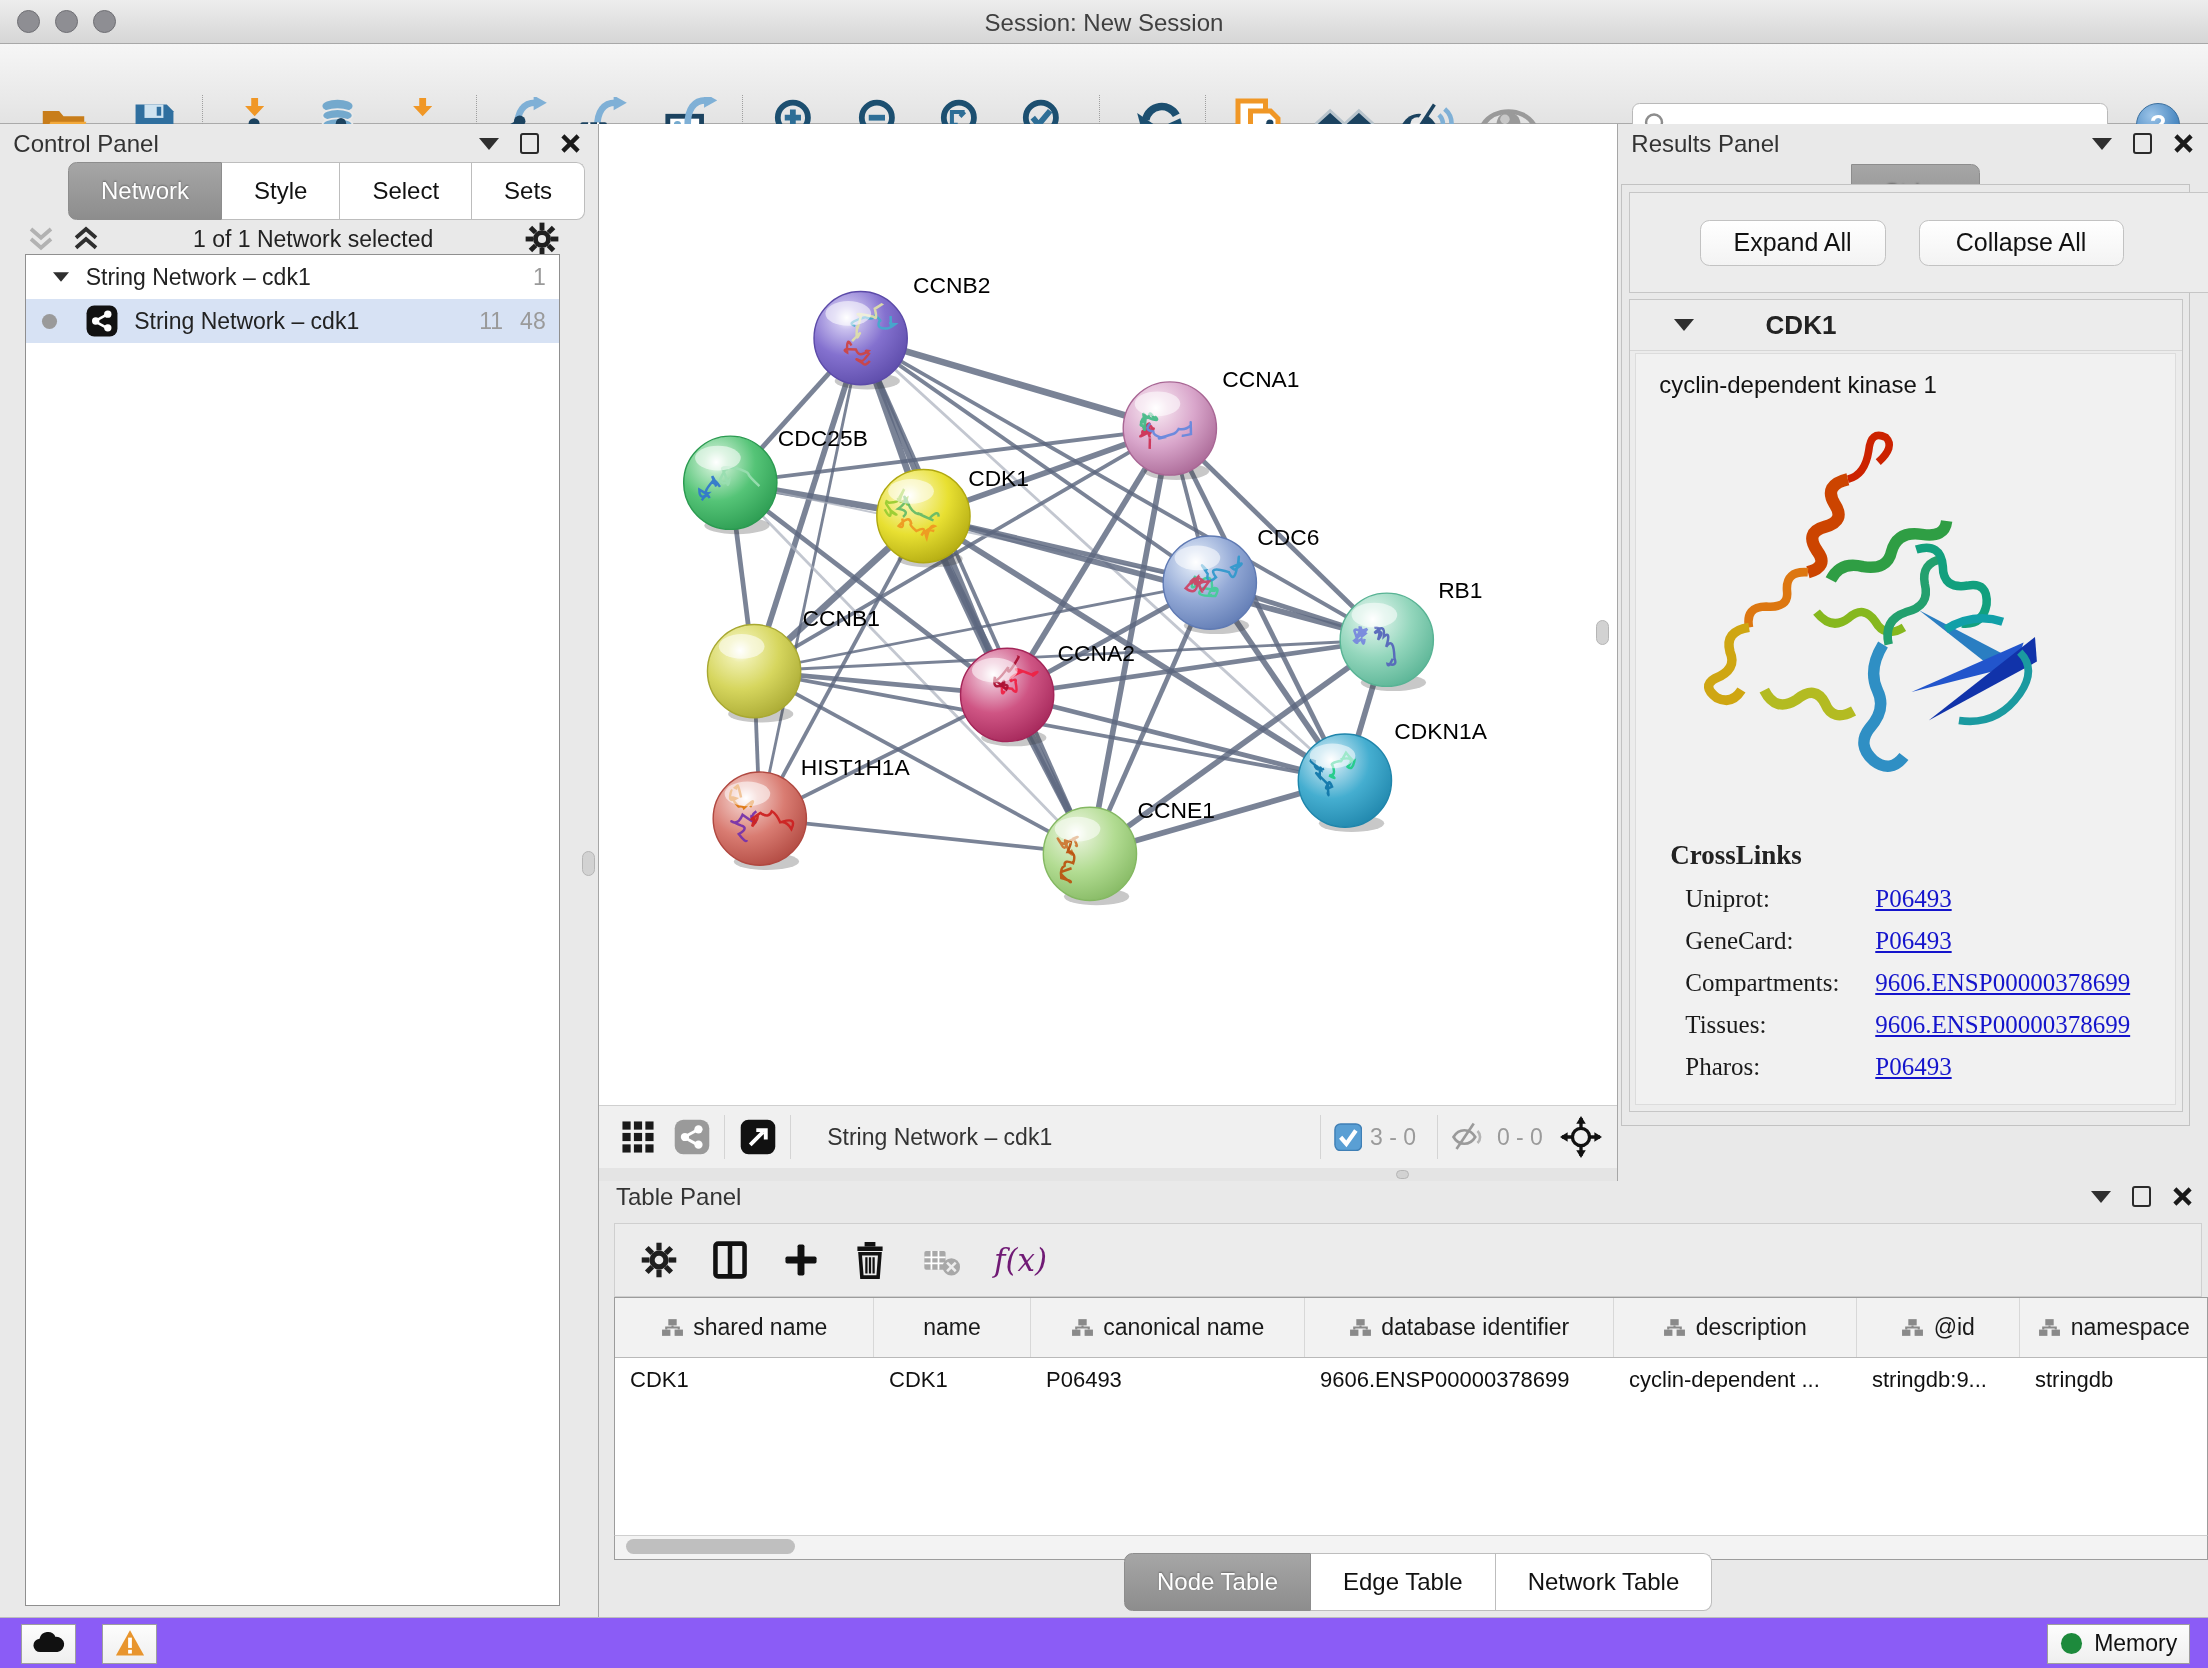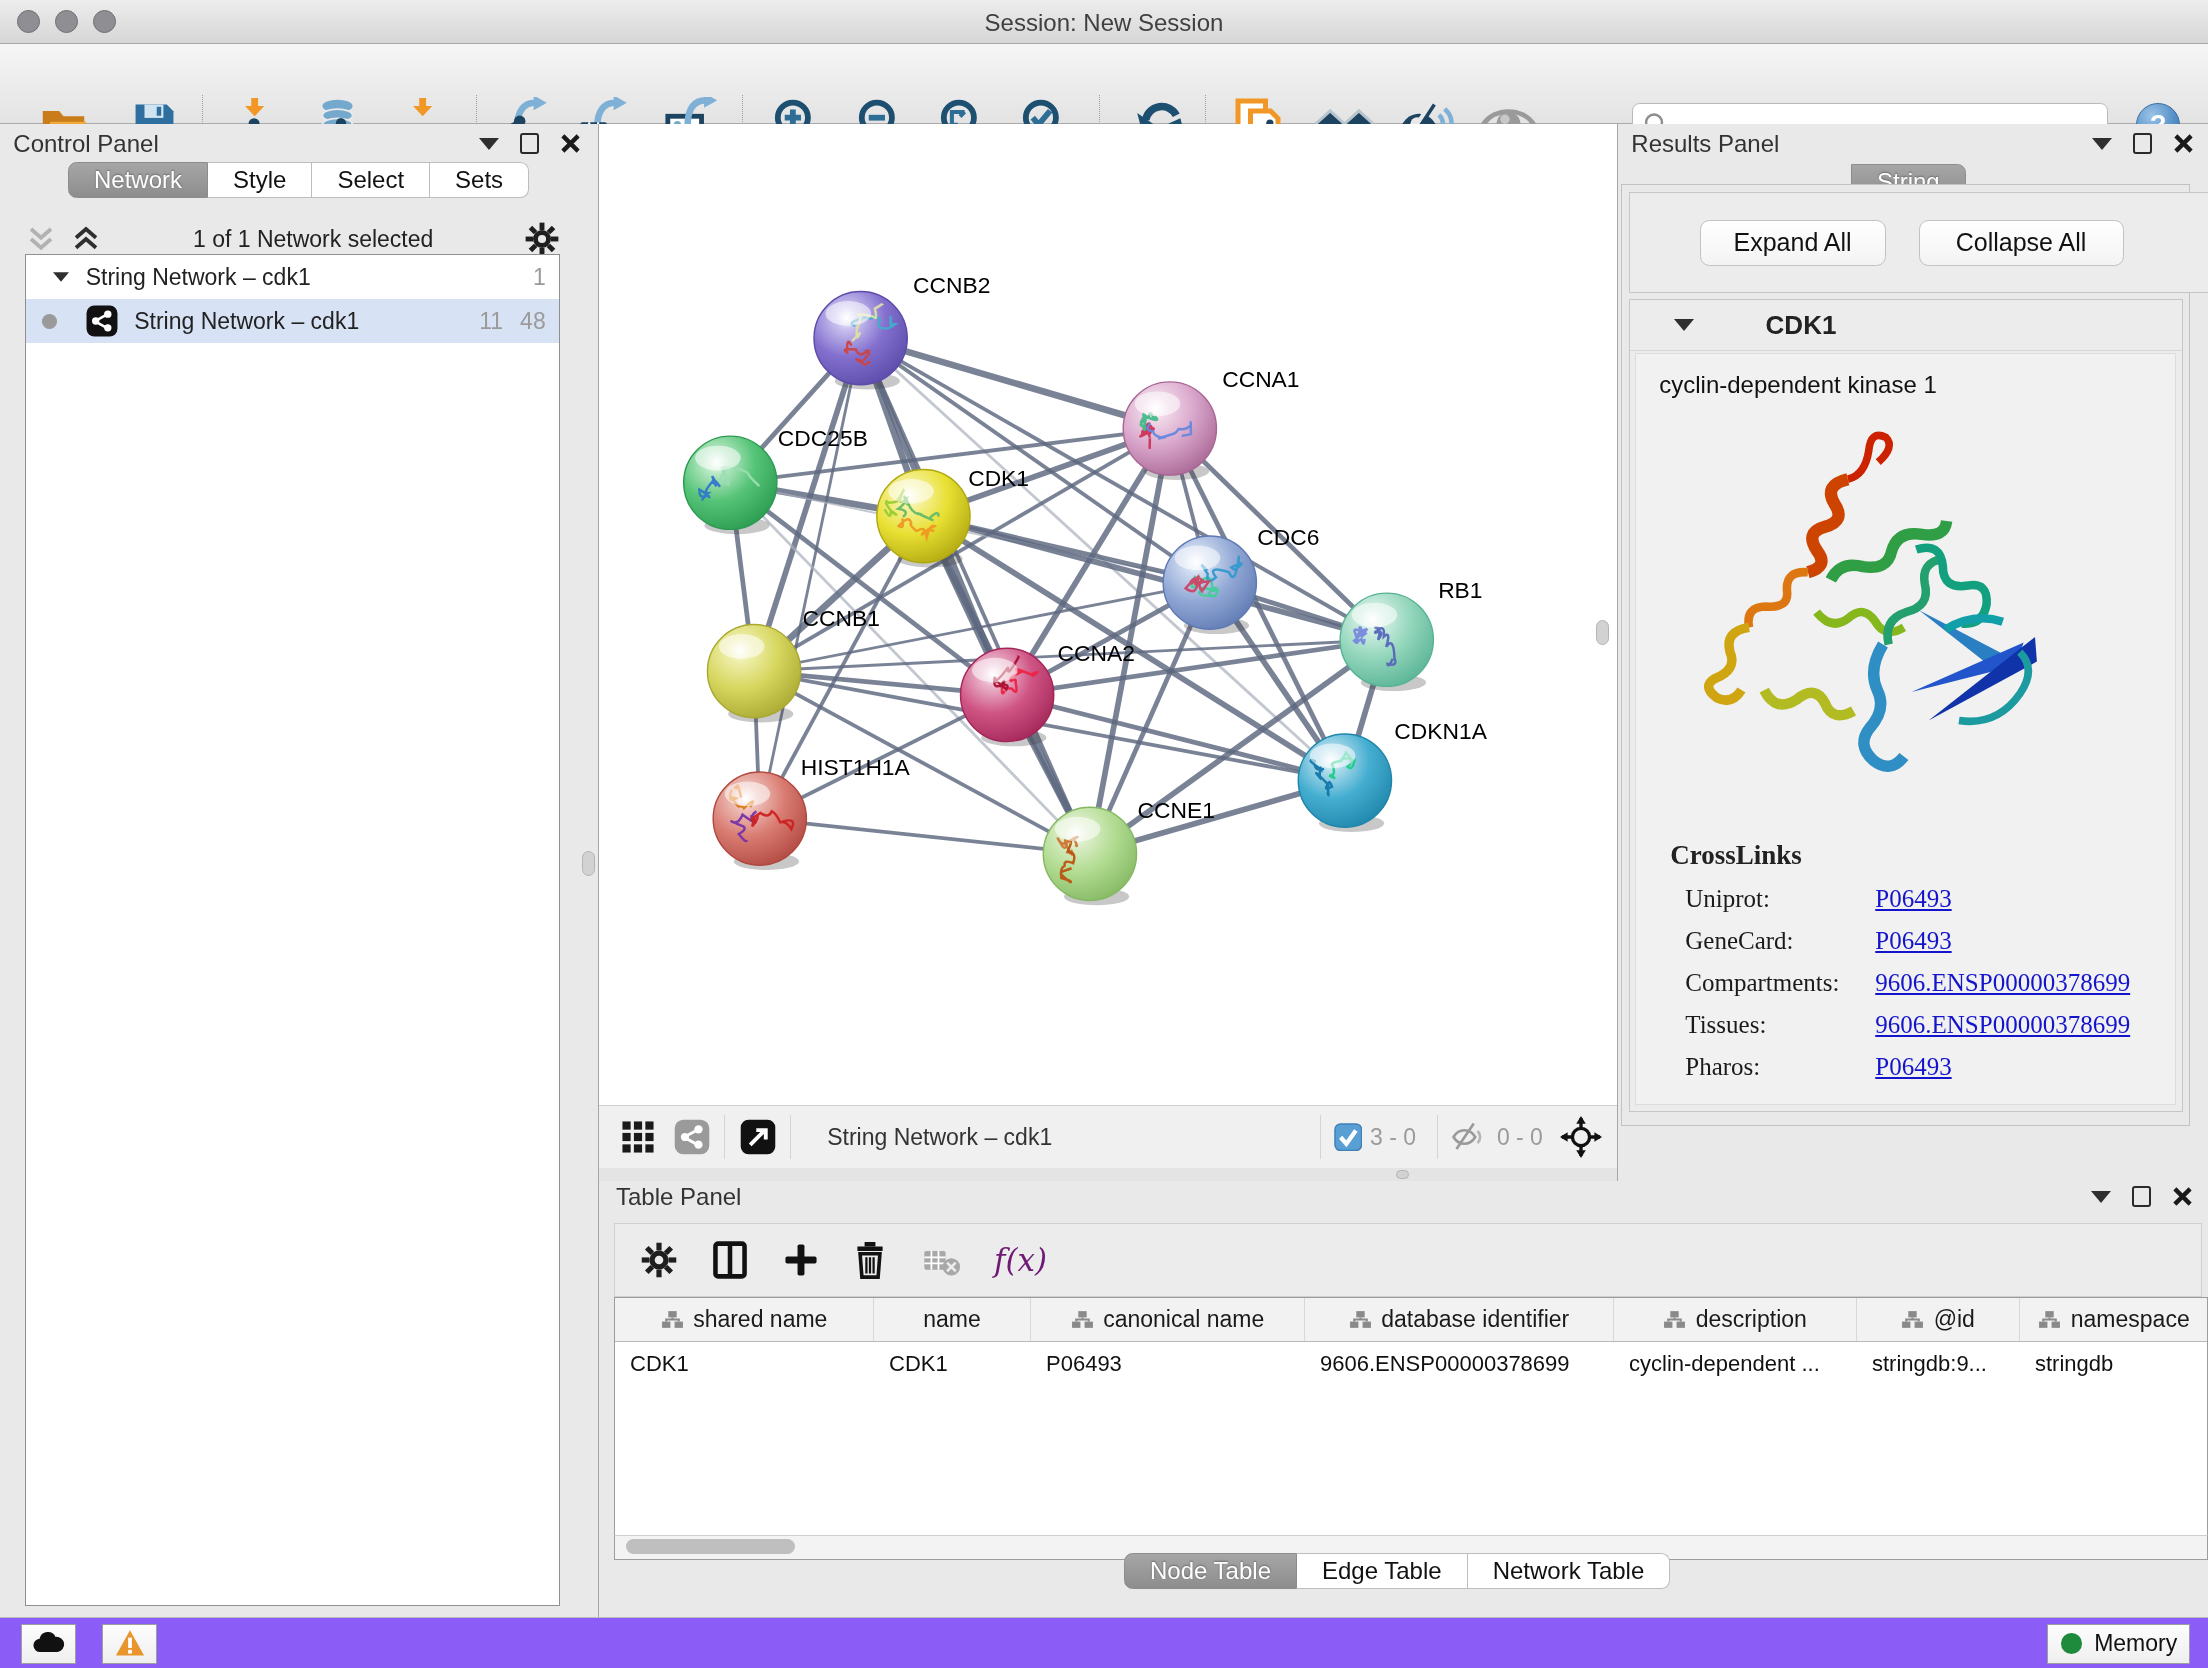--- a/index.html
+++ b/index.html
@@ -23,21 +23,21 @@
   #help-btn{position:absolute;left:2136px;top:59px;width:44px;height:44px;border-radius:50%;
     background:radial-gradient(circle at 35% 28%,#9cc4e8,#4f8cc4 60%,#3a72a8);border:1px solid #396e9e;
     display:flex;align-items:center;justify-content:center;}
   
   .panel-title{font-size:24px;color:#333;}
   .panel-ctl{display:flex;align-items:center;gap:21px;}
   .tri-down{width:0;height:0;border-left:10.5px solid transparent;border-right:10.5px solid transparent;border-top:12.4px solid #2f2f2f;}
   .float-box{width:19px;height:21px;border:2.9px solid #2a2a2a;border-radius:2.9px;}
   
   .seg{display:flex;}
-  .seg-item{height:36px;padding:0 25px;display:flex;align-items:center;background:#fff;
+  .seg-item{height:58px;padding:0 32px;display:flex;align-items:center;background:#fff;
     border:1px solid #bdbdbd;border-left:none;font-size:24px;color:#111;}
   .seg-item:first-child{border-left:1px solid #bdbdbd;border-radius:8.6px 0 0 8.6px;}
   .seg-item:last-child{border-radius:0 8.6px 8.6px 0;}
   .seg-item.active{background:linear-gradient(#a6a6a6,#8d8d8d);color:#fff;text-shadow:0 -1px 1.9px rgba(0,0,0,.35);border-color:#8d8d8d;}
   
   #control-panel{position:absolute;left:0;top:124px;width:599px;height:1493px;background:#e9e9e9;border-right:1.9px solid #a6a6a6;}
   #cp-head{position:absolute;left:13.3px;right:17px;top:5.7px;display:flex;align-items:center;}
   #cp-tabs{position:absolute;left:68px;top:38px;}
   #cp-subbar{position:absolute;left:25px;right:38px;top:95px;height:40px;display:flex;align-items:center;}
   #cp-status{flex:1;text-align:center;font-size:23px;color:#222;}
@@ -72,21 +72,21 @@
   .cl-row{display:flex;font-size:25px;margin:14px 0 0 49px;}
   .cl-label{width:190px;color:#1a1a1a;}
   .cl-value{color:#1414cc;text-decoration:underline;}
   
   #table-panel{position:absolute;left:599px;top:1181px;width:1609px;height:436px;background:#e9e9e9;}
   #tp-head{position:absolute;left:17px;right:15px;top:1.9px;display:flex;align-items:center;}
   #tp-toolbar{position:absolute;left:15px;top:42px;width:1588px;height:74px;border:1.9px solid #cfcfcf;background:#ececec;
      display:flex;align-items:center;gap:32px;padding-left:25px;}
   #fx-label{font-family:"DejaVu Serif",serif;font-style:italic;font-size:31px;color:#701a75;}
   #tbl{position:absolute;left:15px;top:116px;width:1594px;height:238px;background:#fff;border:1.9px solid #9c9c9c;border-bottom:none;}
-  #tbl-head{display:flex;height:44px;background:#f2f2f2;border-bottom:1.9px solid #b9b9b9;}
+  #tbl-head{display:flex;height:60px;background:#f2f2f2;border-bottom:1.9px solid #b9b9b9;}
   .th{display:flex;align-items:center;justify-content:center;gap:9.5px;font-size:23px;color:#1a1a1a;
       border-right:1.9px solid #d8d8d8;overflow:hidden;white-space:nowrap;flex:0 0 auto;}
   #tbl-row{display:flex;height:44px;}
   .td{font-size:22px;color:#111;padding-left:15px;display:flex;align-items:center;overflow:hidden;white-space:nowrap;flex:0 0 auto;}
   #tbl-scroll{position:absolute;left:15px;top:354px;width:1594px;height:25px;background:#f3f3f3;border:1.9px solid #9c9c9c;border-top:1.9px solid #cfcfcf;}
   #tbl-thumb{position:absolute;left:11.4px;top:2.9px;width:169px;height:15px;border-radius:7.6px;background:#bfbfbf;}
   #tp-tabs{position:absolute;left:525px;top:372px;}
   
   #status-bar{position:absolute;left:0;top:1617px;width:2208px;height:51px;background:#8b5cf6;border-top:1.9px solid #bdbdbd;}
   .sb-btn{position:absolute;top:5.7px;height:40px;border:1.9px solid #9e9e9e;background:linear-gradient(#fdfdfd,#efefef);

